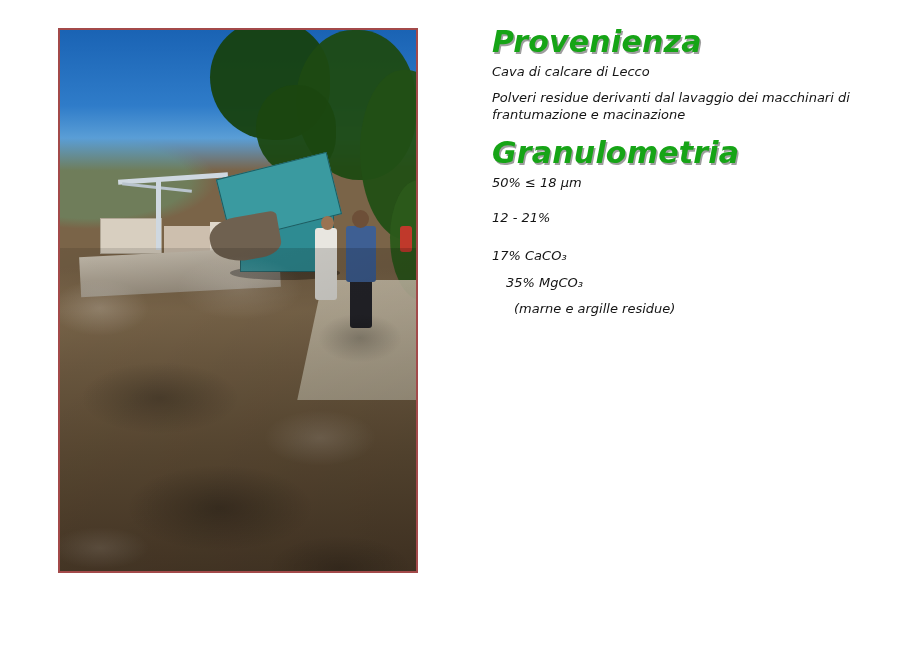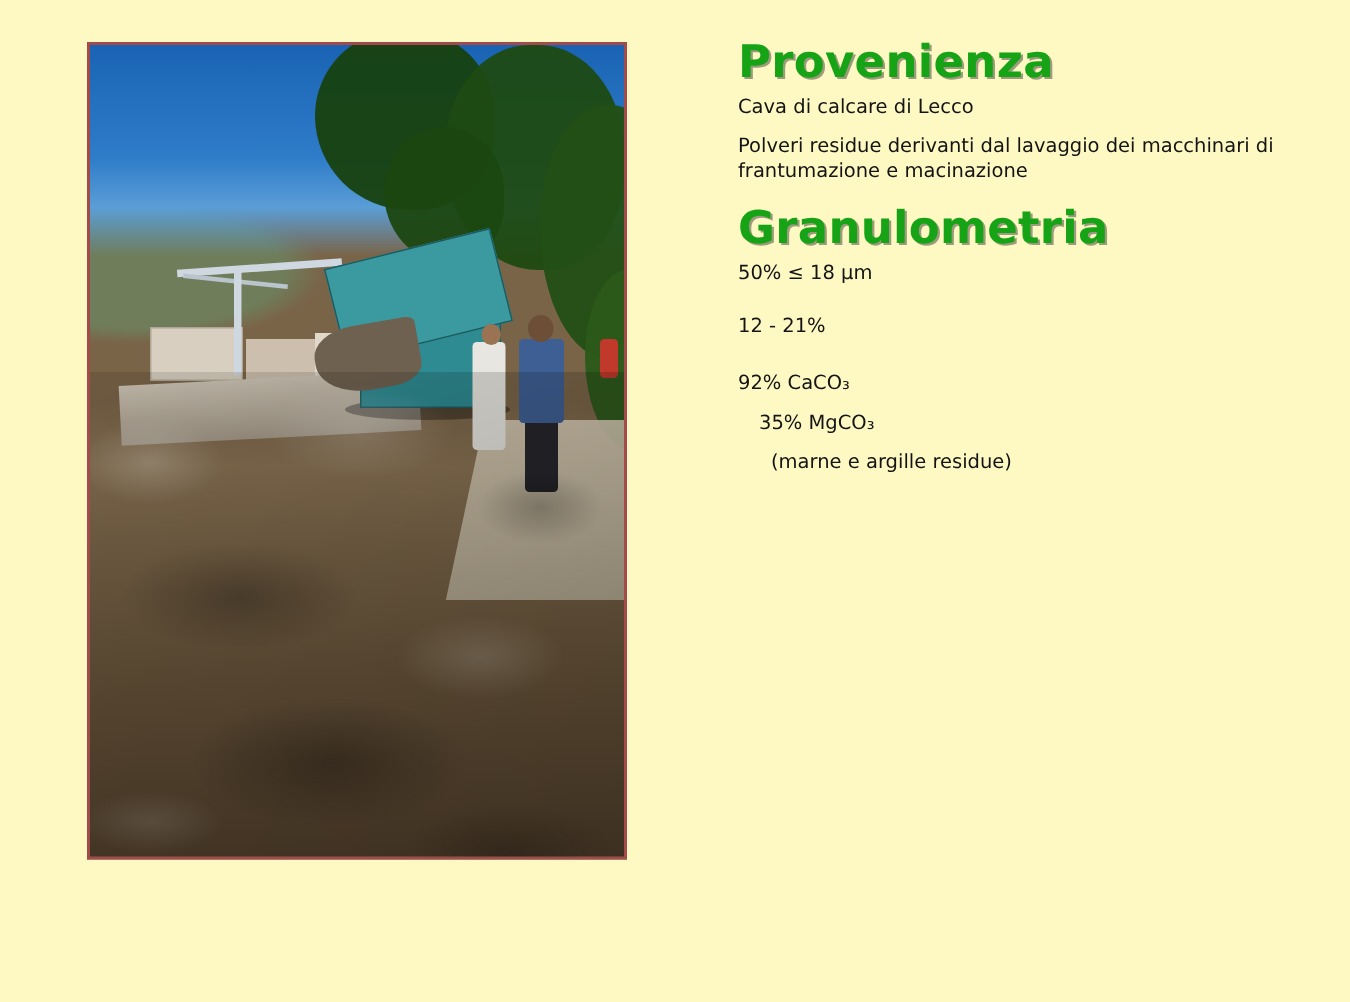--- a/index.html
+++ b/index.html
@@ -10,21 +10,22 @@
     width: 900px;
     height: 668px;
     background: #cdf5f7;
     font-family: "DejaVu Sans", sans-serif;
     overflow: hidden;
   }
   .slide {
     position: relative;
     width: 900px;
     height: 668px;
-    background: #fef9c3;
+    background: #ffffff;
+    font-style: italic;
   }
 
   
   .photo-frame {
     position: absolute;
     left: 58px;
     top: 28px;
     width: 360px;
     height: 545px;
     border: 2px solid #a34a4a;
@@ -223,19 +224,19 @@
     <div class="sec sec-gran">
       <h2 class="heading">Granulometria</h2>
       <p class="body-text">50%  ≤  18 μm</p>
     </div>
 
     <div class="sec sec-umid">
       <p class="body-text">12 - 21%</p>
     </div>
 
     <div class="sec sec-comp">
-      <p class="body-text tight">92% CaCO₃</p>
+      <p class="body-text tight">17% CaCO₃</p>
       <p class="body-text tight indent-1">35% MgCO₃</p>
       <p class="body-text indent-2">(marne e argille residue)</p>
     </div>
 
   </div>
 </div>
 
 </body></html>

